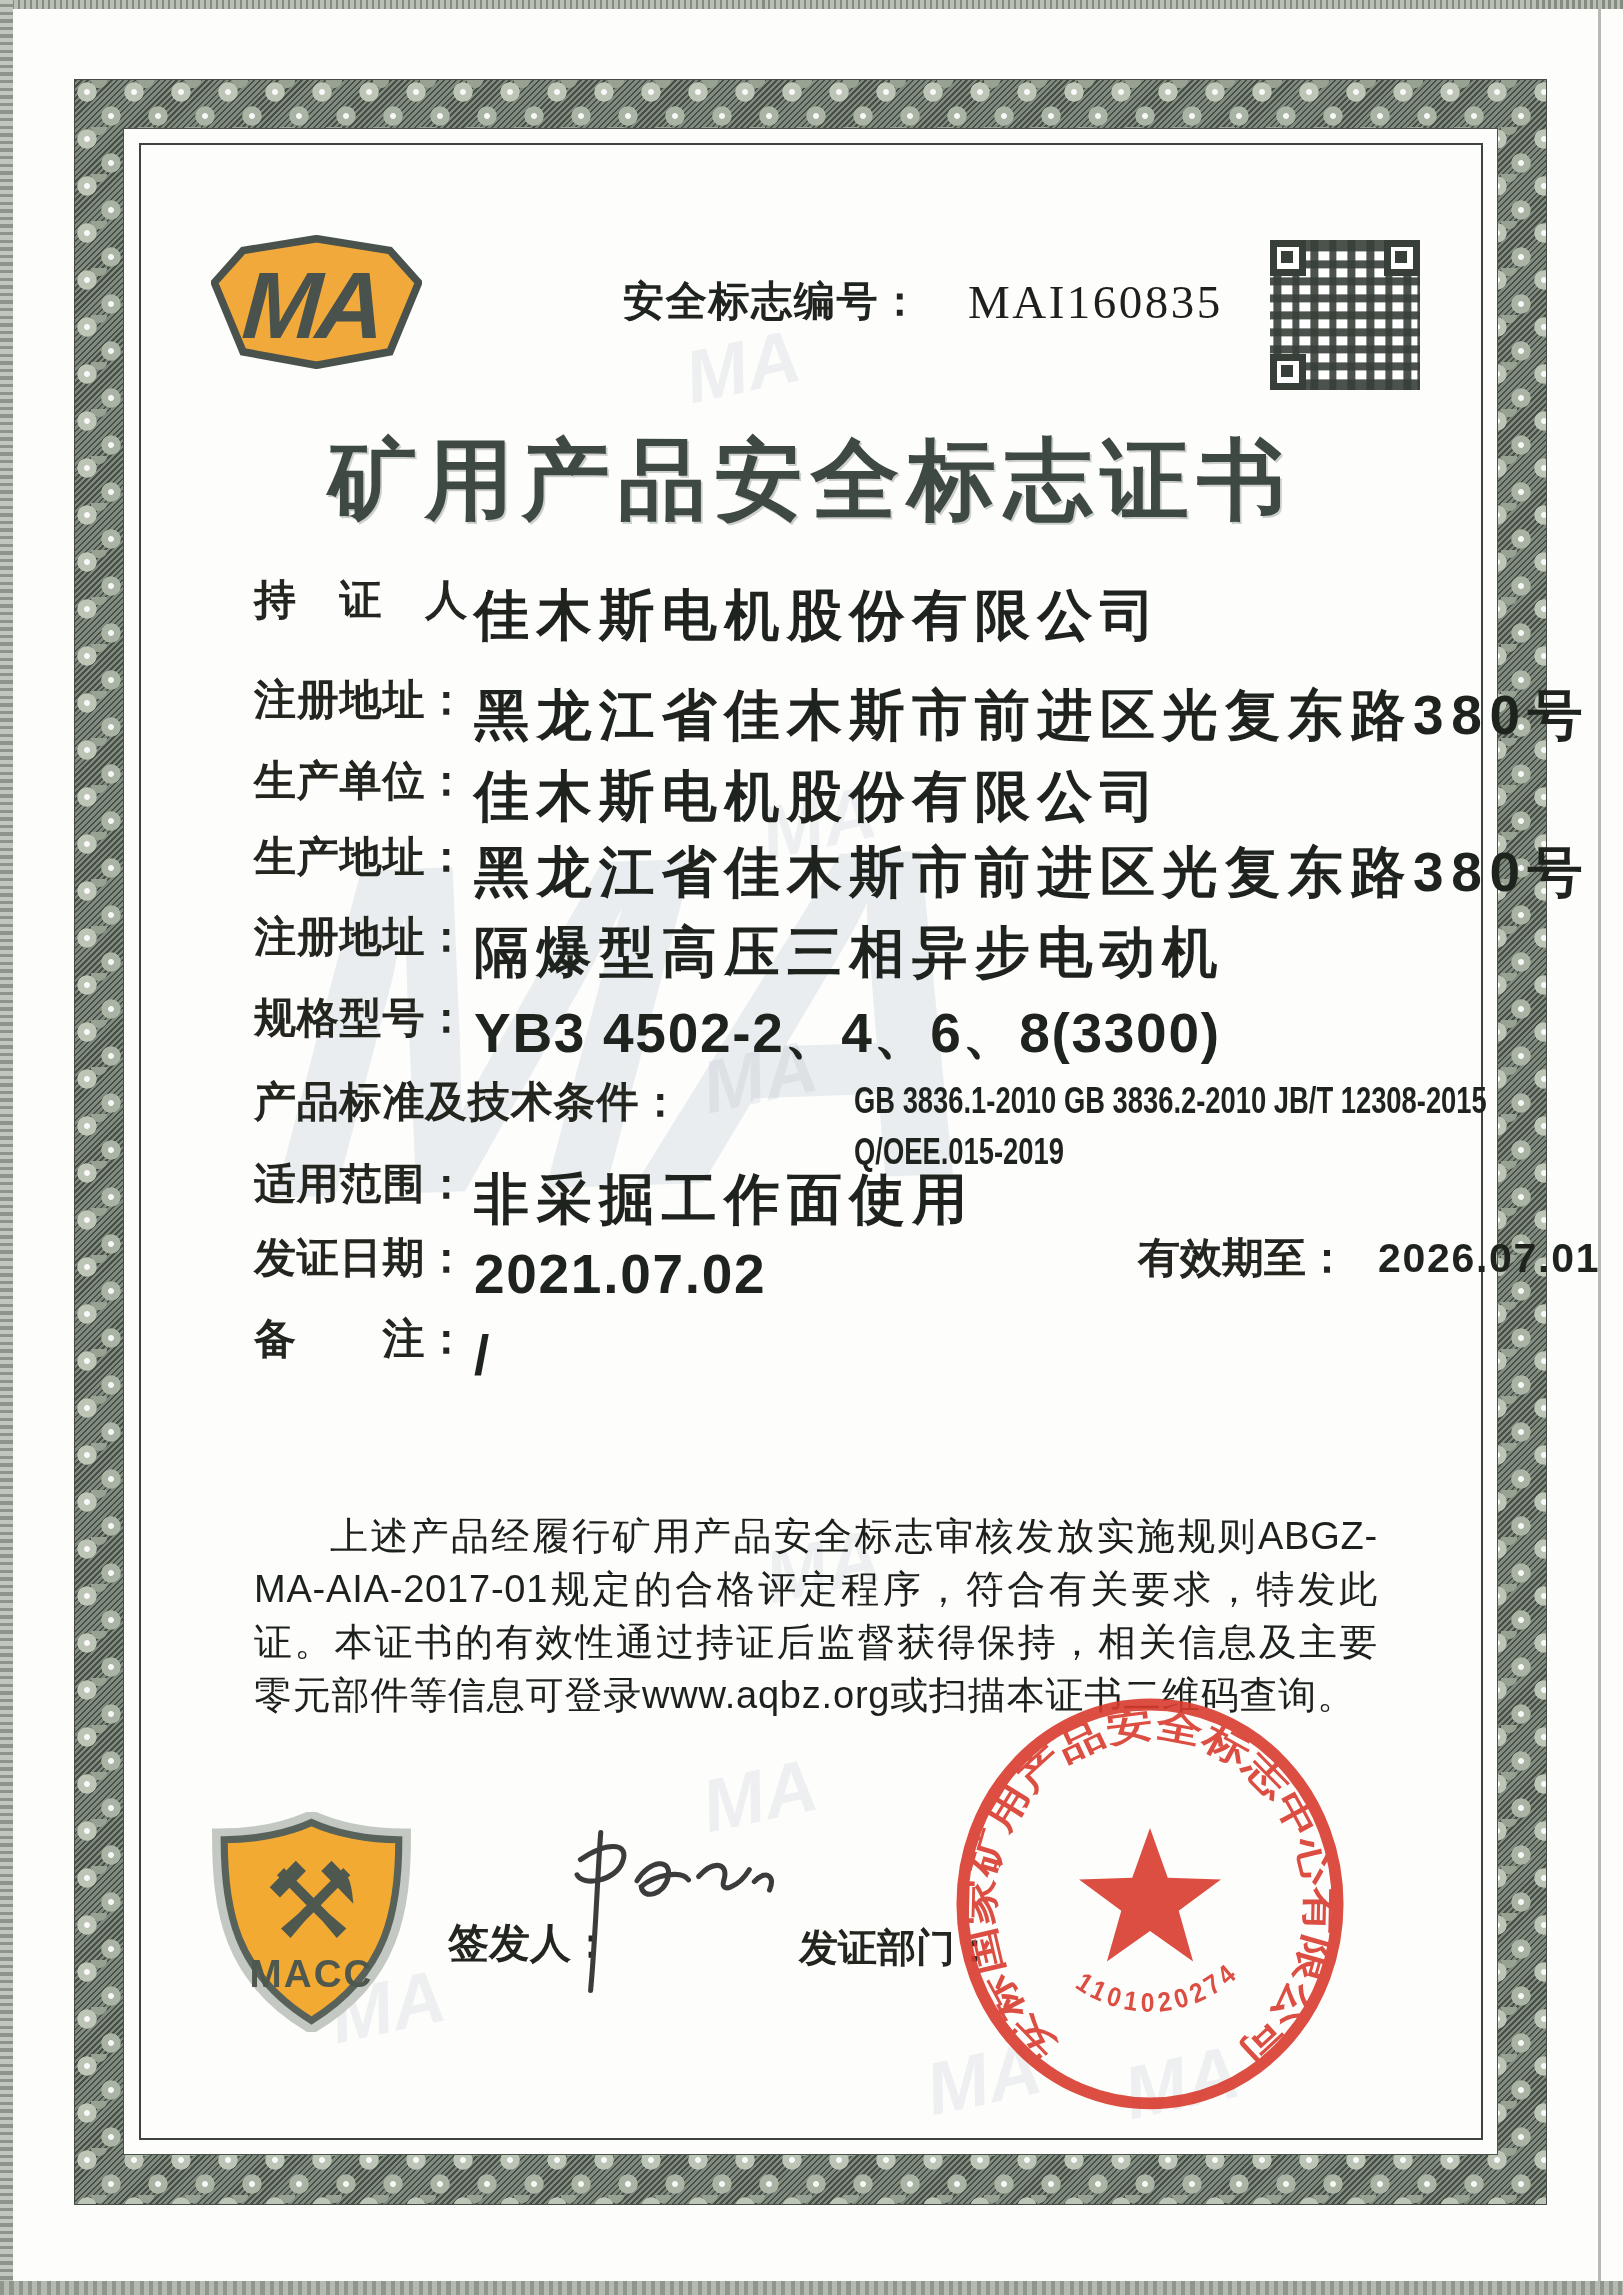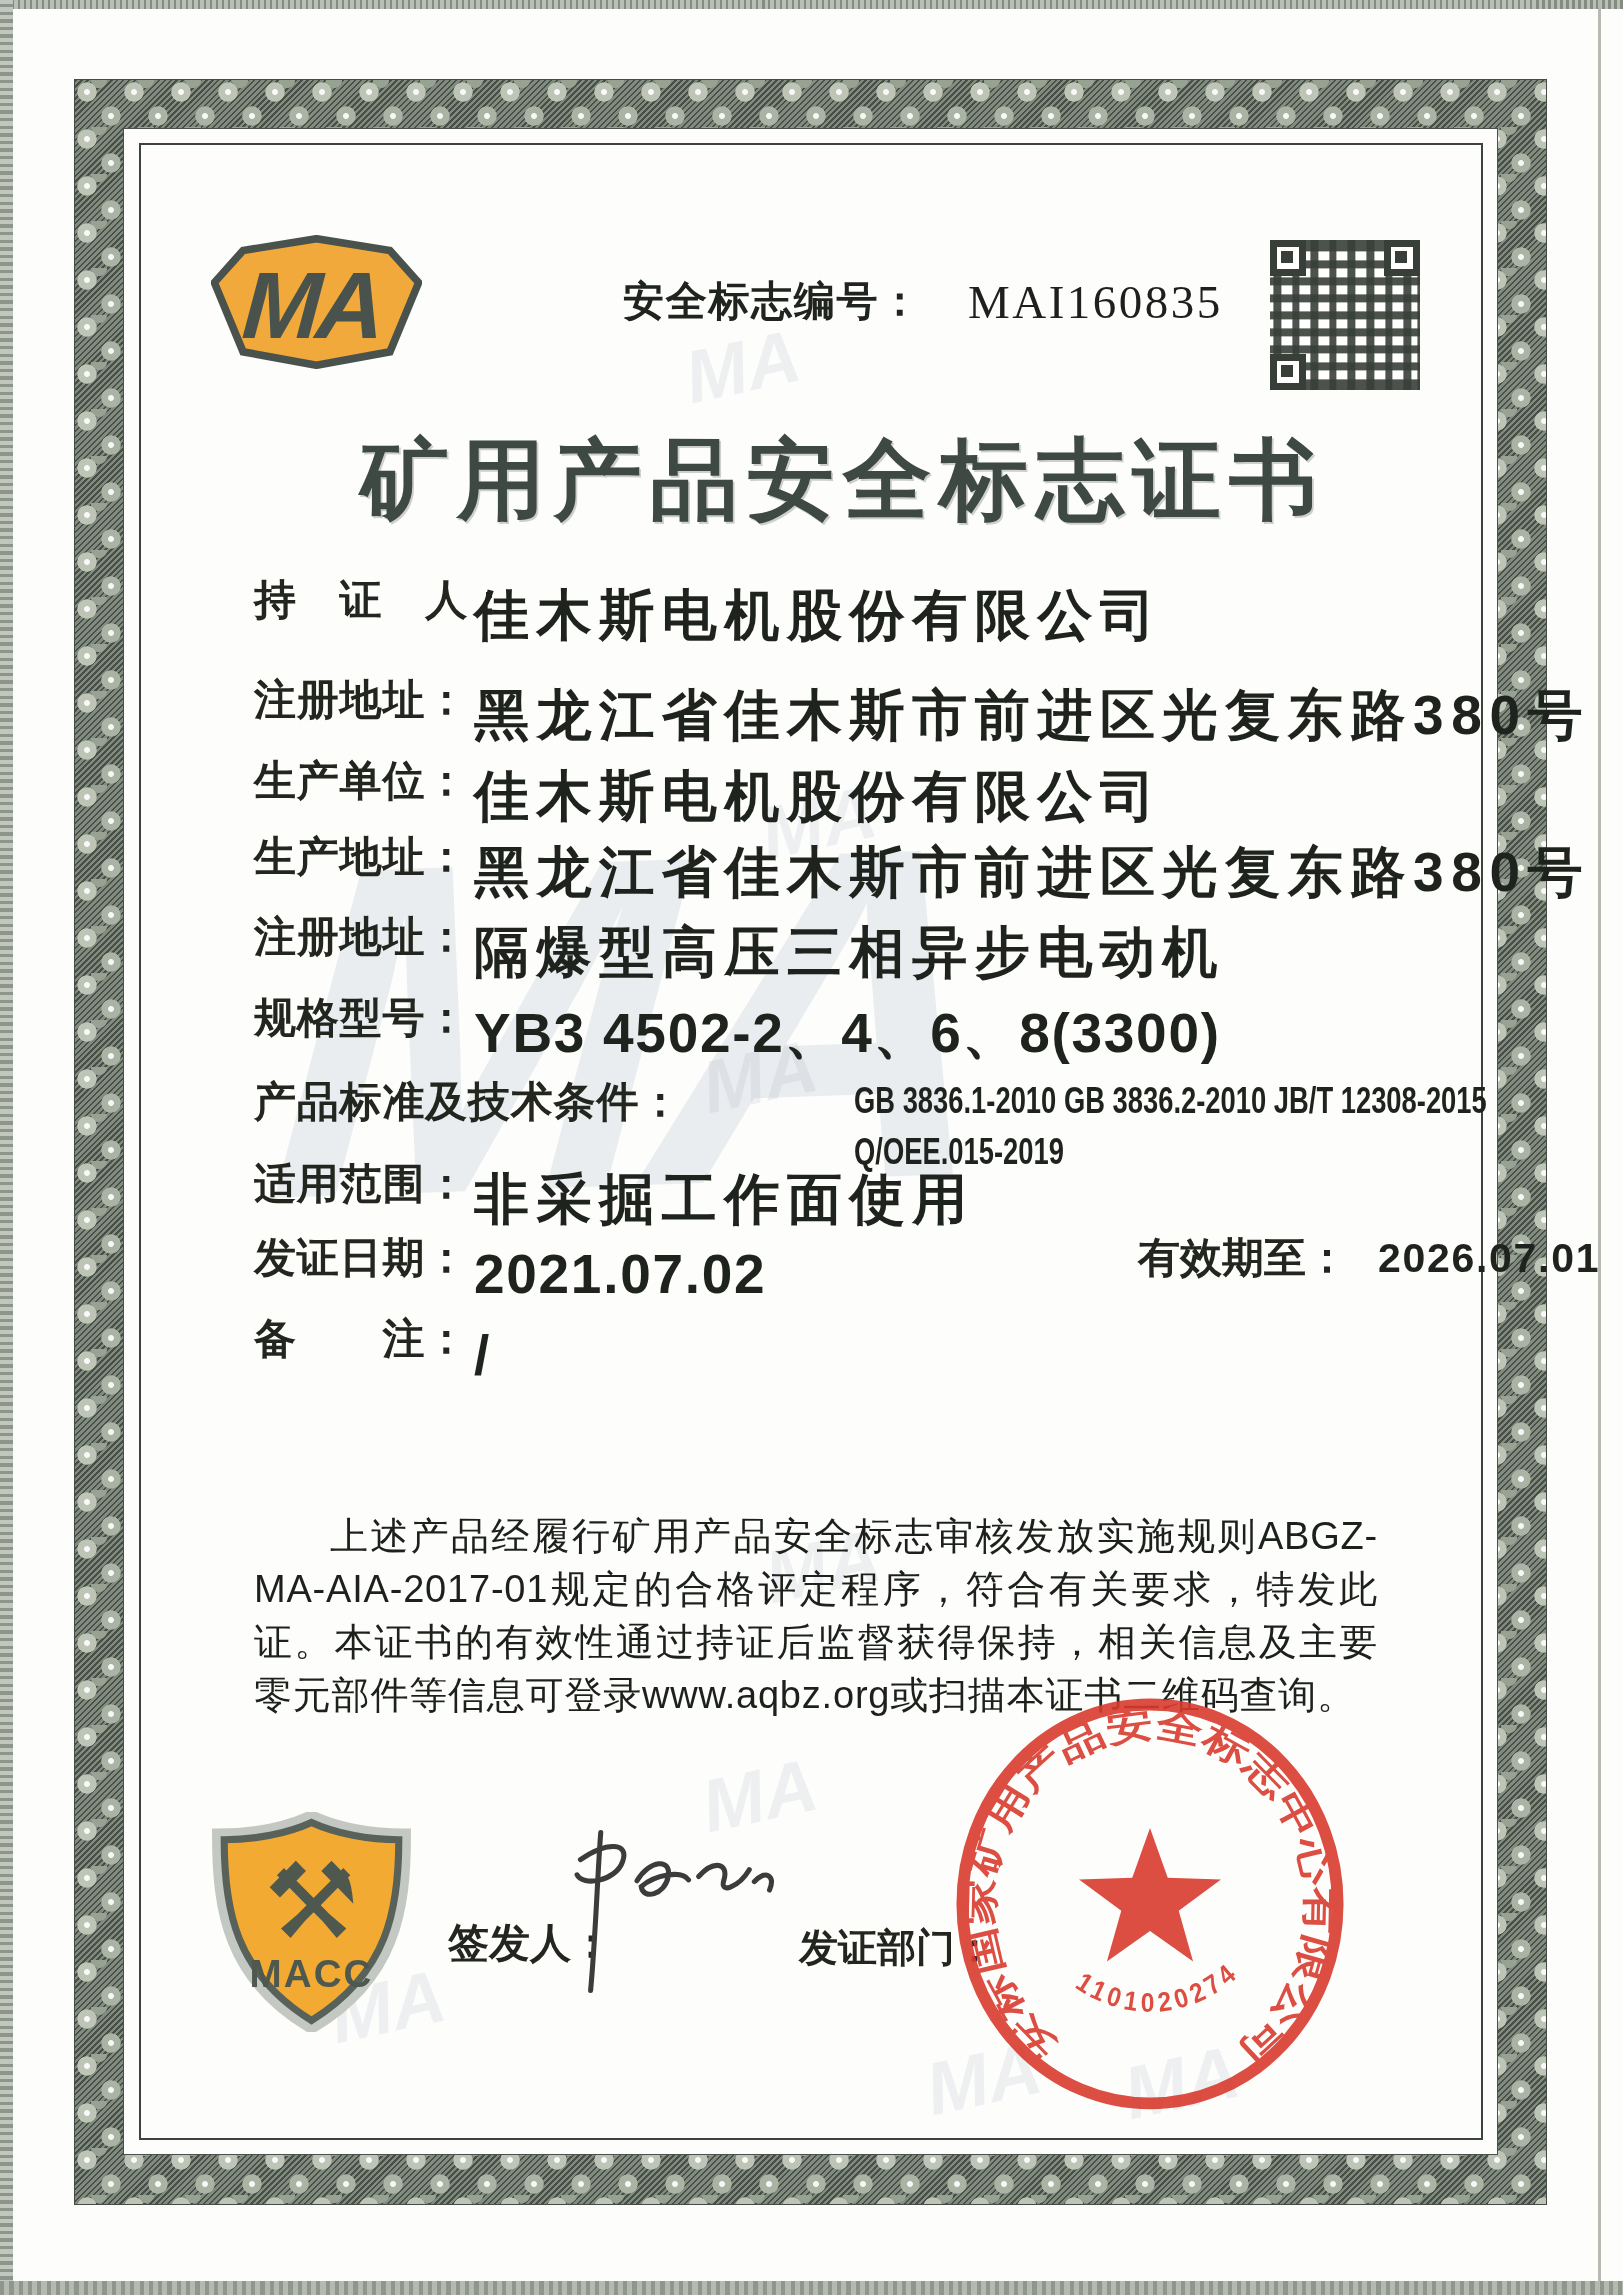--- a/index.html
+++ b/index.html
@@ -51,21 +51,21 @@
       repeating-linear-gradient(0deg, rgba(56,63,57,.9) 0 7.6px, transparent 7.6px 17px),
       repeating-linear-gradient(90deg, rgba(56,63,57,.9) 0 7.6px, transparent 7.6px 18.6px);
     background-position:3.4px 3.4px,3.4px 3.4px;background-size:144px 144px;}
   .qr .finder{position:absolute;width:36px;height:36px;border:7.6px solid #383f39;background:#fff;box-sizing:border-box;}
   .qr .finder .dot{position:absolute;left:4.2px;top:4.2px;width:12px;height:12px;background:#383f39;}
   .qr .f-tl{left:0;top:0}.qr .f-tr{right:0;top:0}.qr .f-bl{left:0;bottom:0}
 
   
   .title{position:absolute;left:139px;top:421px;width:1344px;text-align:center;
     font-size:88px;font-weight:bold;letter-spacing:8.5px;color:#3e4943;
-    text-shadow:1.7px 1.7px 0 rgba(62,73,67,.25);padding-left:32px;}
+    text-shadow:1.7px 1.7px 0 rgba(62,73,67,.25);}
 
   
   .frow{position:absolute;left:254px;height:54px;display:flex;align-items:center;white-space:nowrap;}
   .flabel{font-size:42px;font-weight:bold;color:#22261f;letter-spacing:0.8px;}
   .fvalue{position:absolute;left:220px;font-size:55px;font-weight:600;color:#1f231e;letter-spacing:7.6px;white-space:nowrap;margin-top:31px;}
   .fvalue.num{letter-spacing:1.7px;font-weight:bold;text-align:right;}
   .std-val{position:absolute;left:854px;top:1075px;width:643px;font-size:36px;font-weight:bold;
     color:#1f231e;letter-spacing:0;transform:scaleX(.76);transform-origin:left top;white-space:nowrap;line-height:51px;}
   .valid-label{position:absolute;left:884px;font-size:42px;font-weight:bold;color:#22261f;}
   .valid-value{position:absolute;left:1124px;font-size:41px;font-weight:bold;color:#1f231e;letter-spacing:1.7px;}

